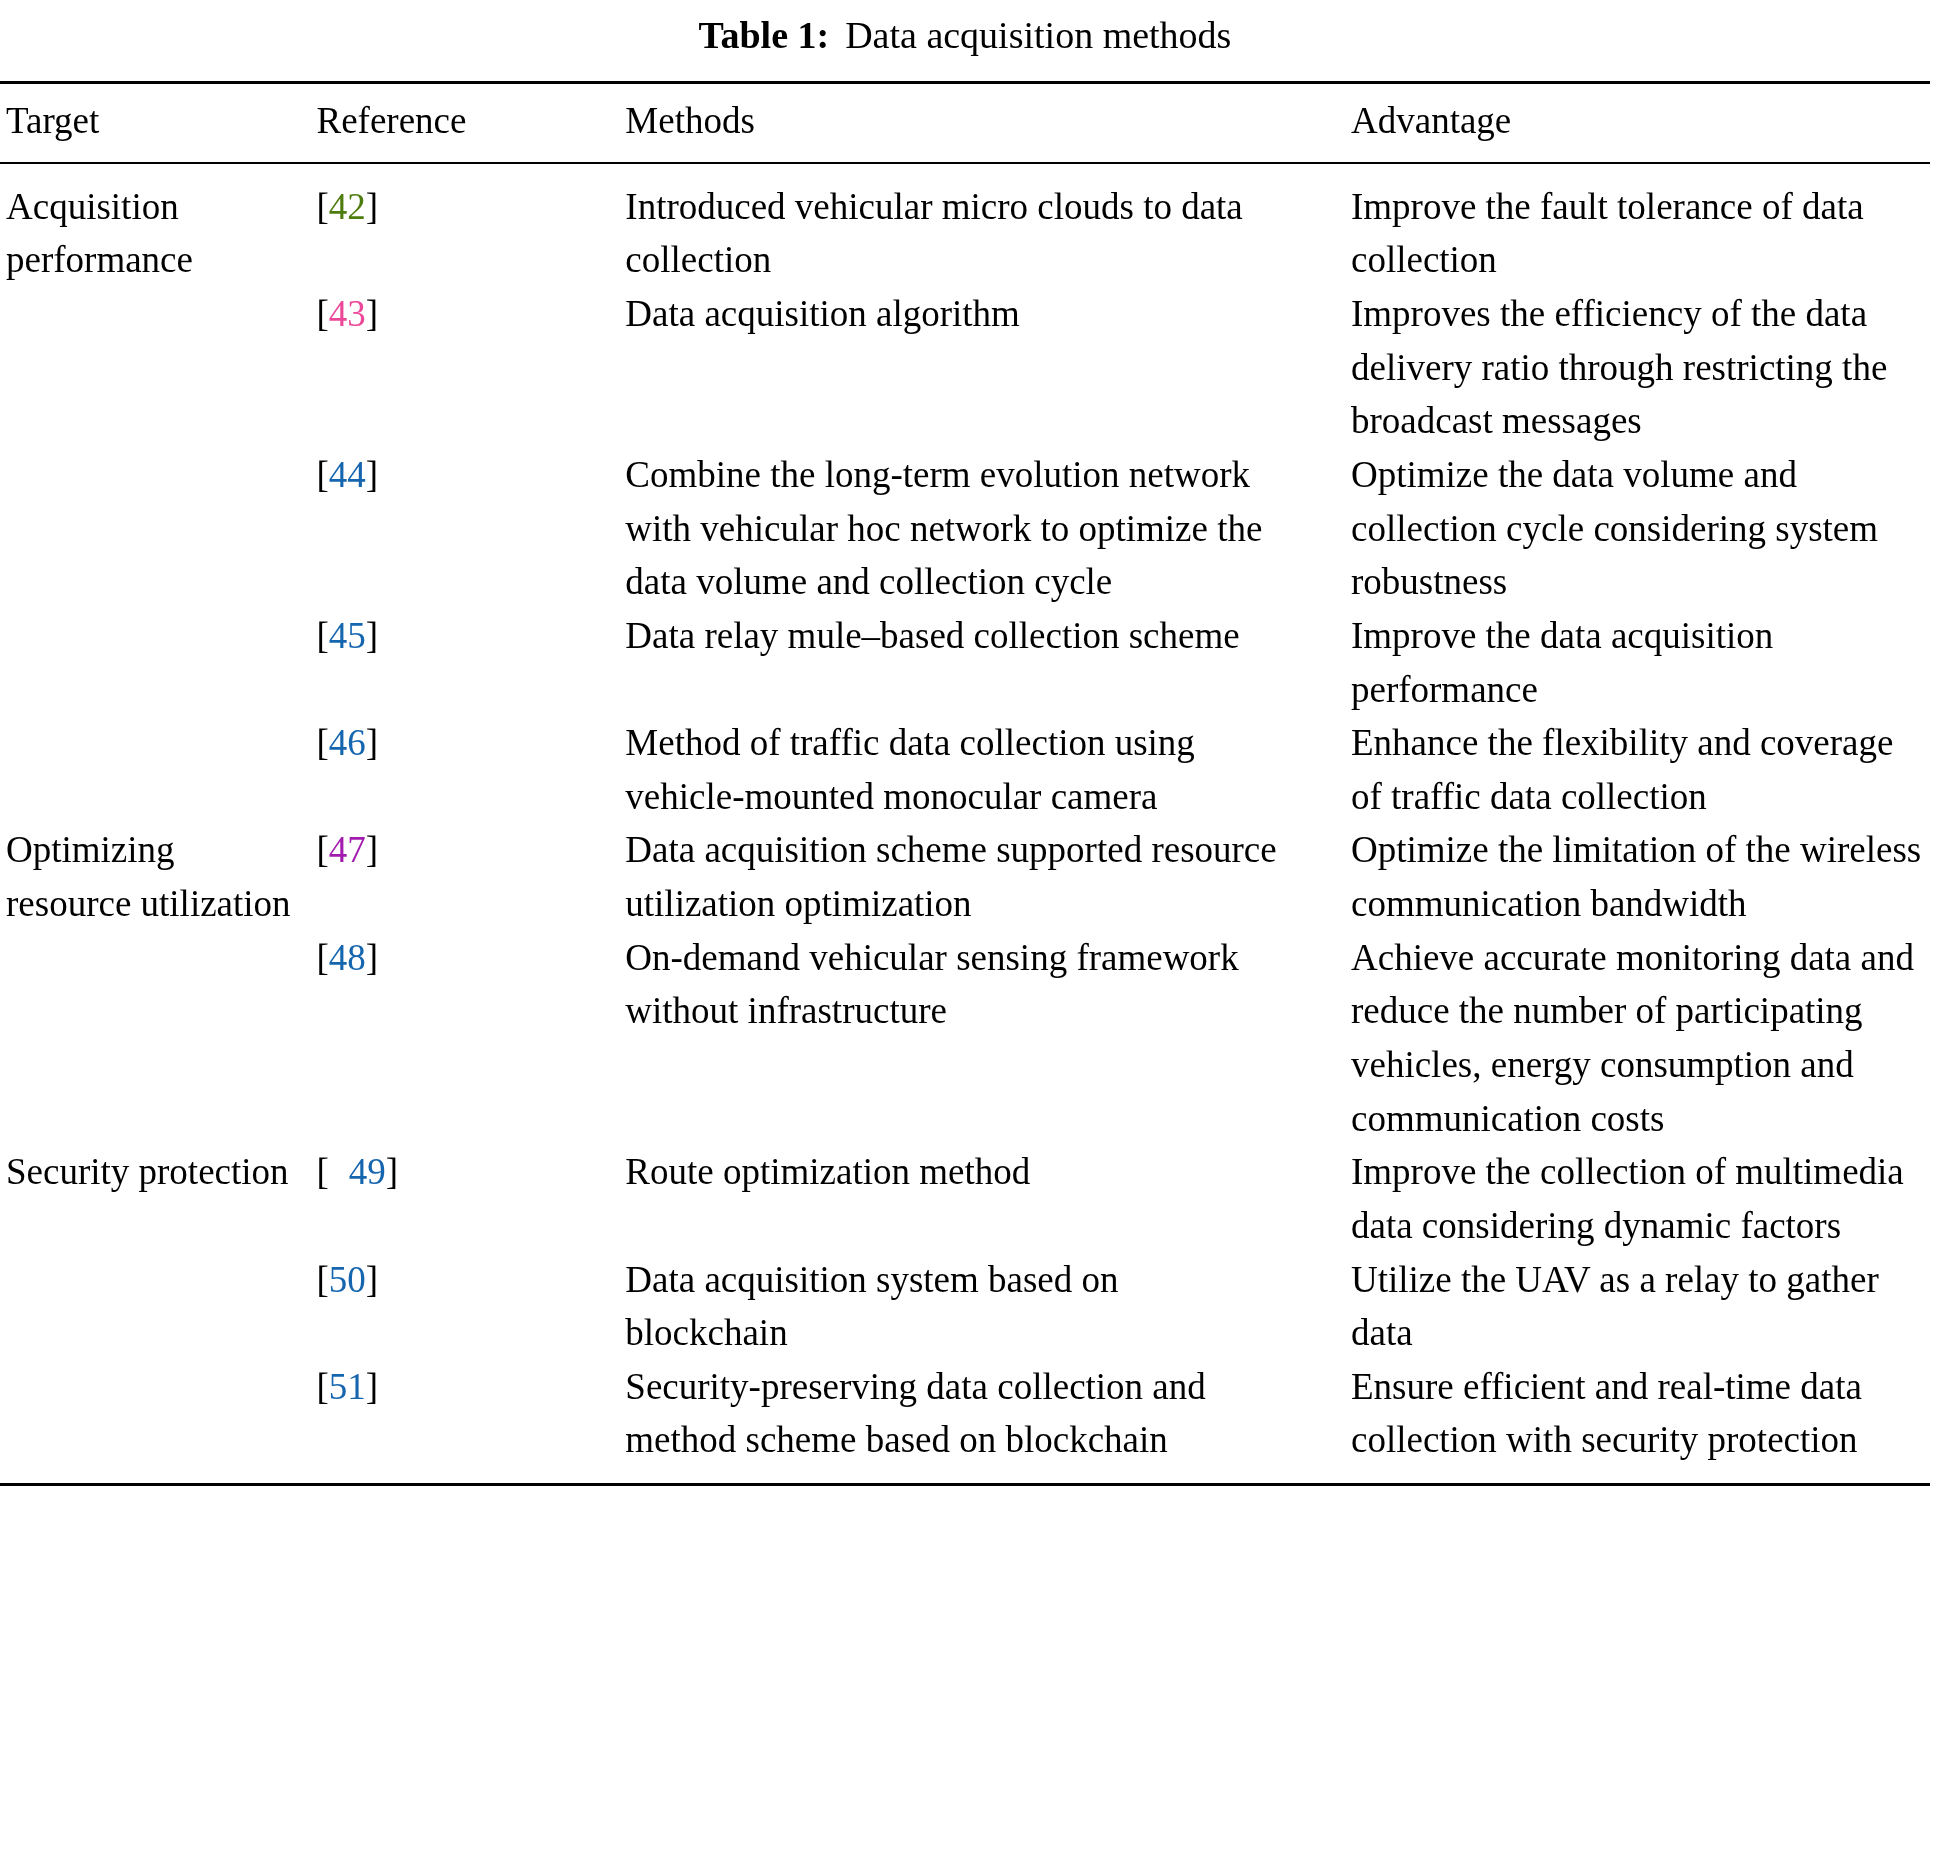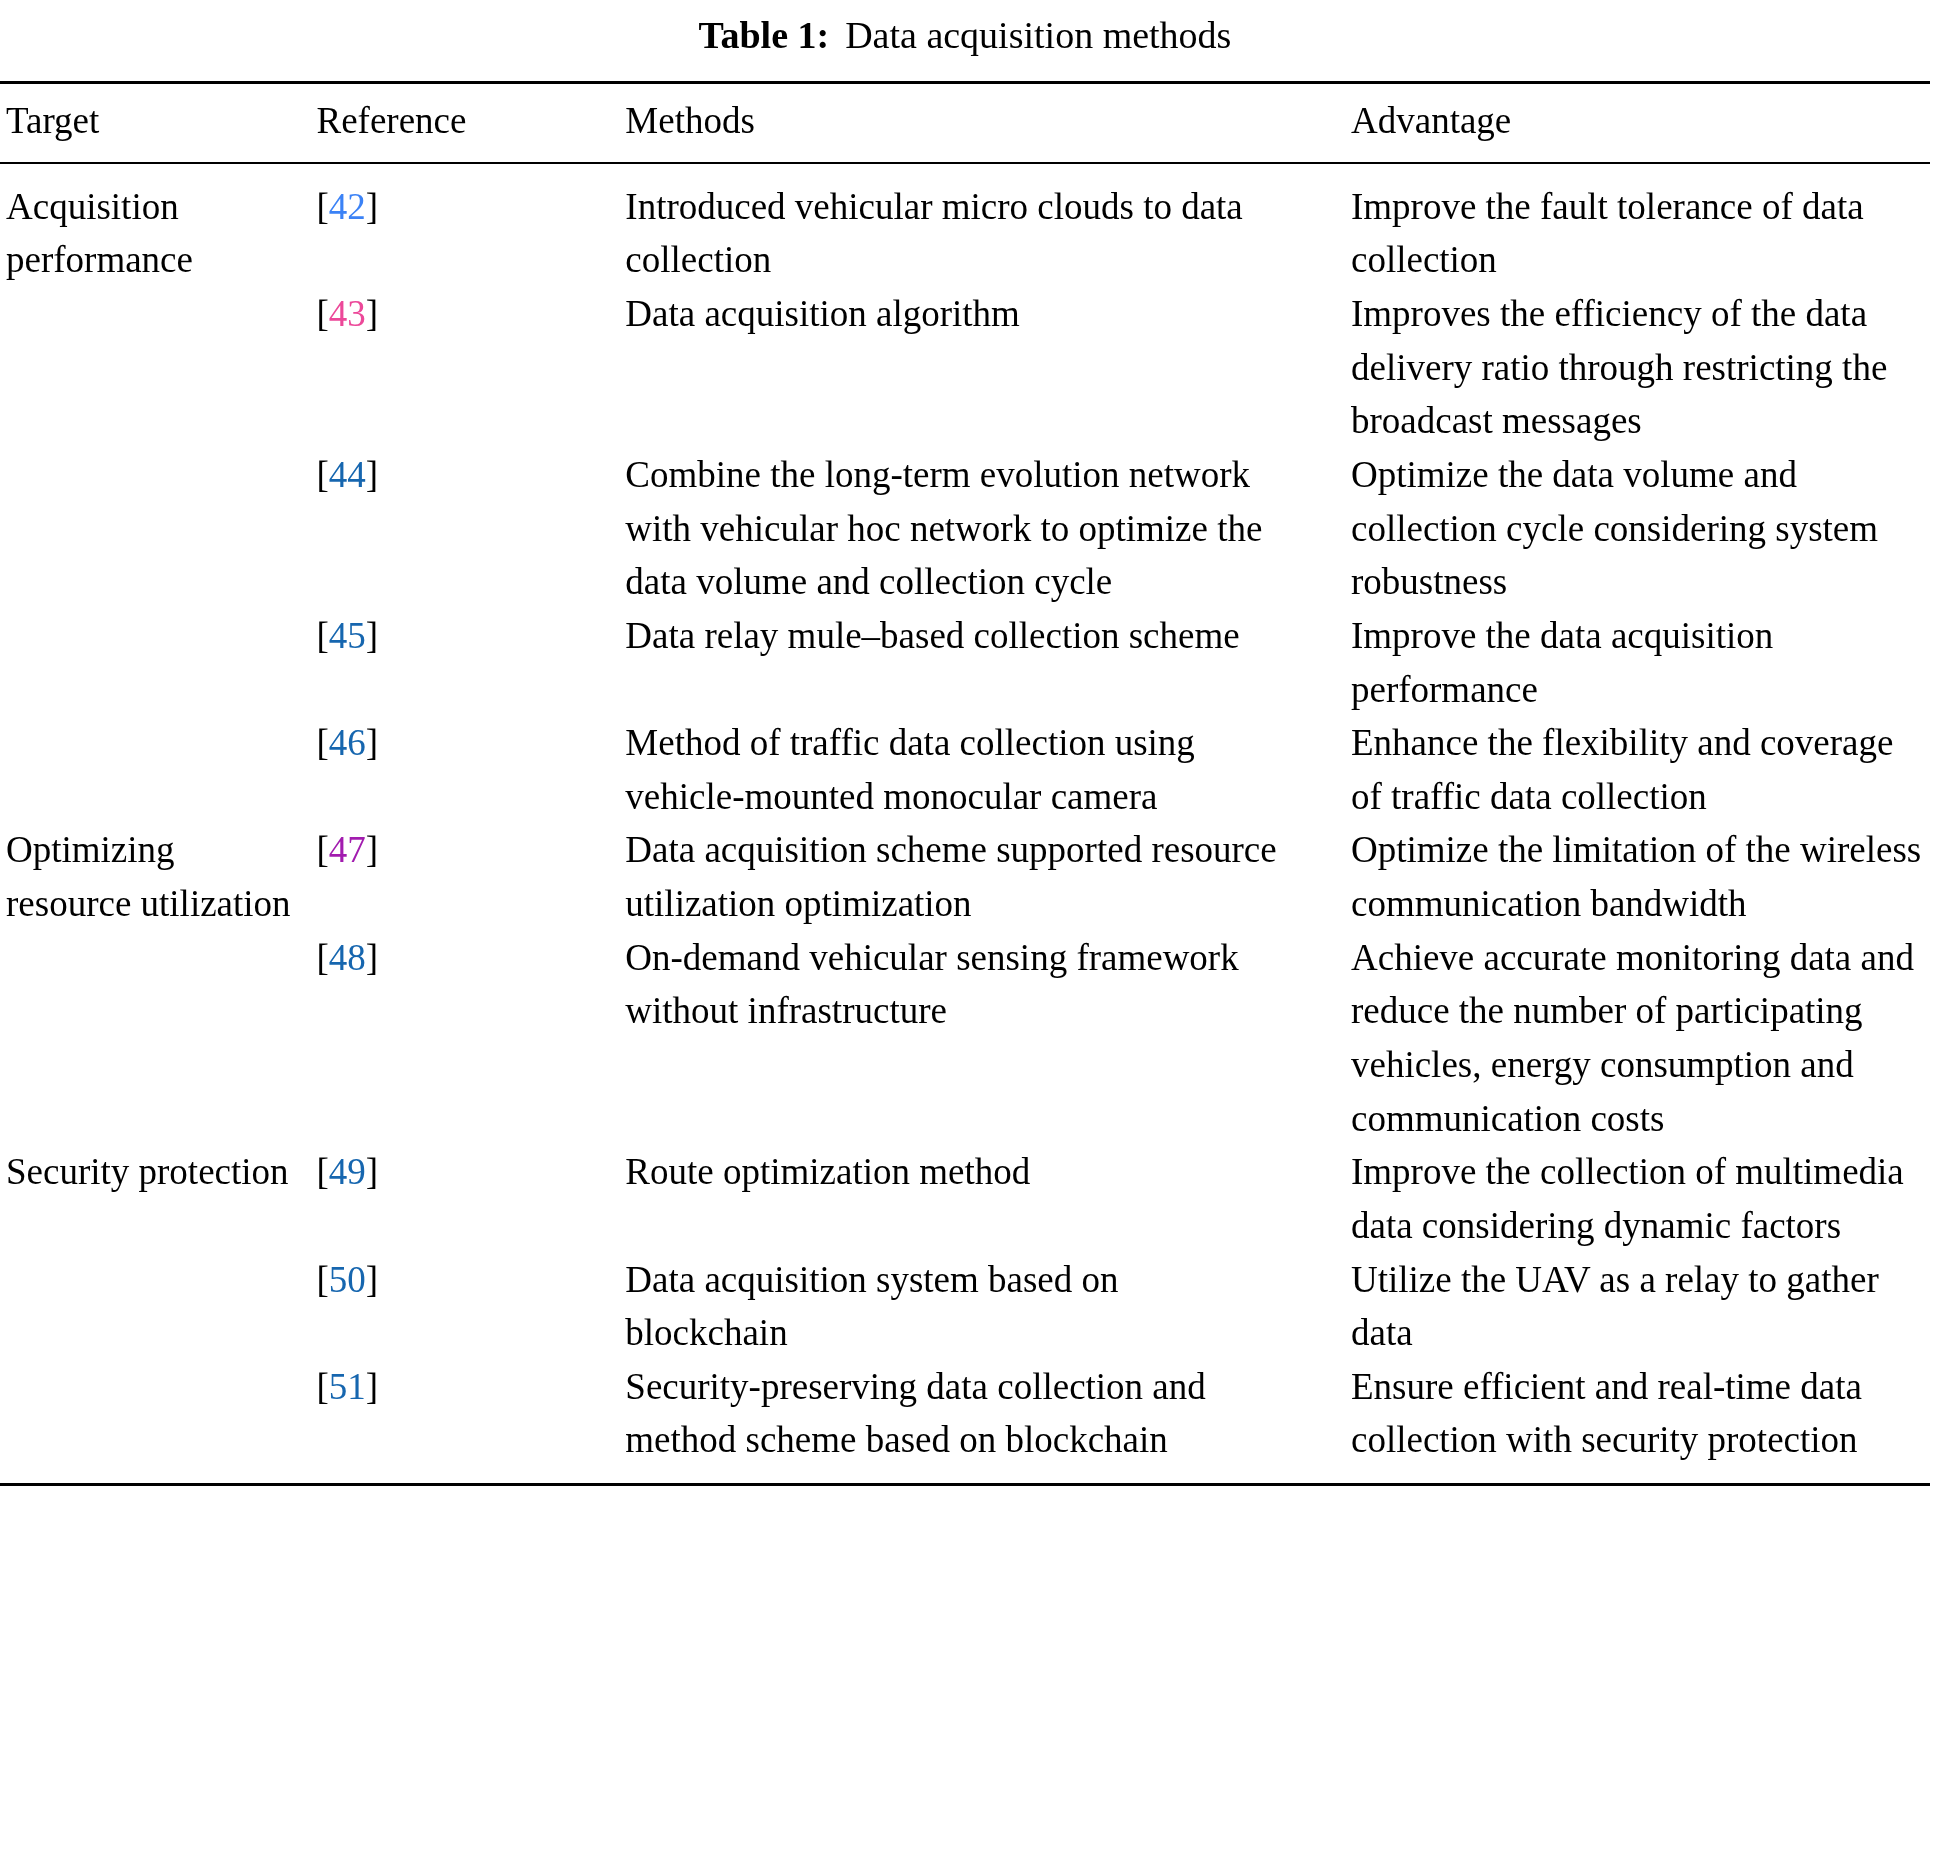--- a/index.html
+++ b/index.html
@@ -77,21 +77,21 @@
       <tr>
         <th class="col-target">Target</th>
         <th class="col-ref">Reference</th>
         <th class="col-methods">Methods</th>
         <th class="col-advantage">Advantage</th>
       </tr>
     </thead>
     <tbody>
         <tr class="first-body-row">
           <td class="col-target" rowspan="5">Acquisition performance</td>
-          <td class="col-ref">[<a class="cite" style="color: #3b82f6;">42</a>]</td>
+          <td class="col-ref">[<a class="cite" style="color: #4d7c0f;">42</a>]</td>
           <td class="col-methods">Introduced vehicular micro clouds to data collection</td>
           <td class="col-advantage">Improve the fault tolerance of data collection</td>
         </tr>
         <tr>
           <td class="col-ref">[<a class="cite" style="color: #ec4899;">43</a>]</td>
           <td class="col-methods">Data acquisition algorithm</td>
           <td class="col-advantage">Improves the efficiency of the data delivery ratio through restricting the broadcast messages</td>
         </tr>
         <tr>
           <td class="col-ref">[<a class="cite" style="color: rgb(22, 102, 175);">44</a>]</td>
@@ -114,21 +114,21 @@
           <td class="col-methods">Data acquisition scheme supported resource utilization optimization</td>
           <td class="col-advantage">Optimize the limitation of the wireless communication bandwidth</td>
         </tr>
         <tr>
           <td class="col-ref">[<a class="cite" style="color: rgb(22, 102, 175);">48</a>]</td>
           <td class="col-methods">On-demand vehicular sensing framework without infrastructure</td>
           <td class="col-advantage">Achieve accurate monitoring data and reduce the number of participating vehicles, energy consumption and communication costs</td>
         </tr>
         <tr>
           <td class="col-target" rowspan="3">Security protection</td>
-          <td class="col-ref">[<a class="cite" style="color: rgb(22, 102, 175);">49</a>]</td>
+          <td class="col-ref">[<a class="cite" style="color: rgb(22, 102, 175); margin-left: 20px;">49</a>]</td>
           <td class="col-methods">Route optimization method</td>
           <td class="col-advantage">Improve the collection of multimedia data considering dynamic factors</td>
         </tr>
         <tr>
           <td class="col-ref">[<a class="cite" style="color: rgb(22, 102, 175);">50</a>]</td>
           <td class="col-methods">Data acquisition system based on blockchain</td>
           <td class="col-advantage">Utilize the UAV as a relay to gather data</td>
         </tr>
         <tr class="last-body-row">
           <td class="col-ref">[<a class="cite" style="color: rgb(22, 102, 175); margin-top: 31px;">51</a>]</td>

